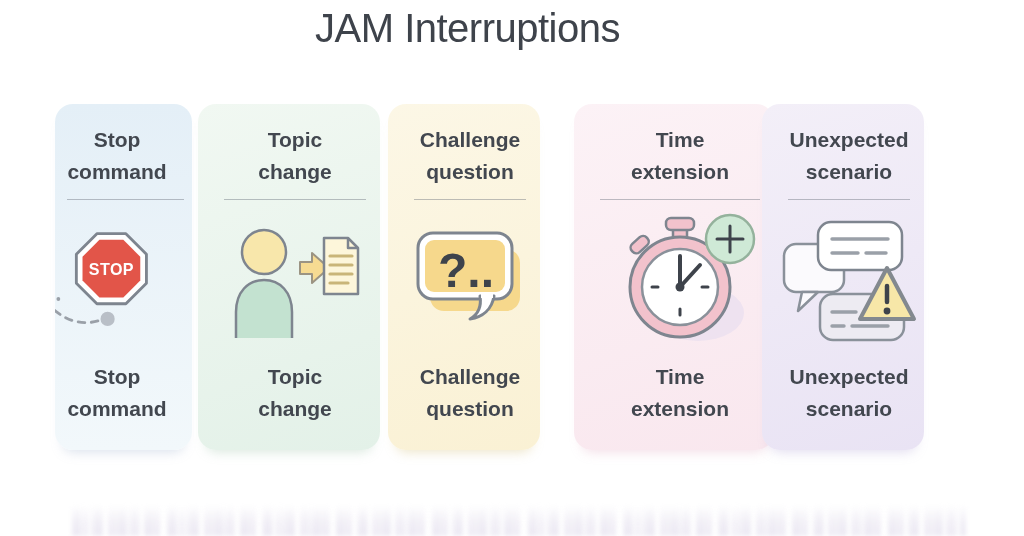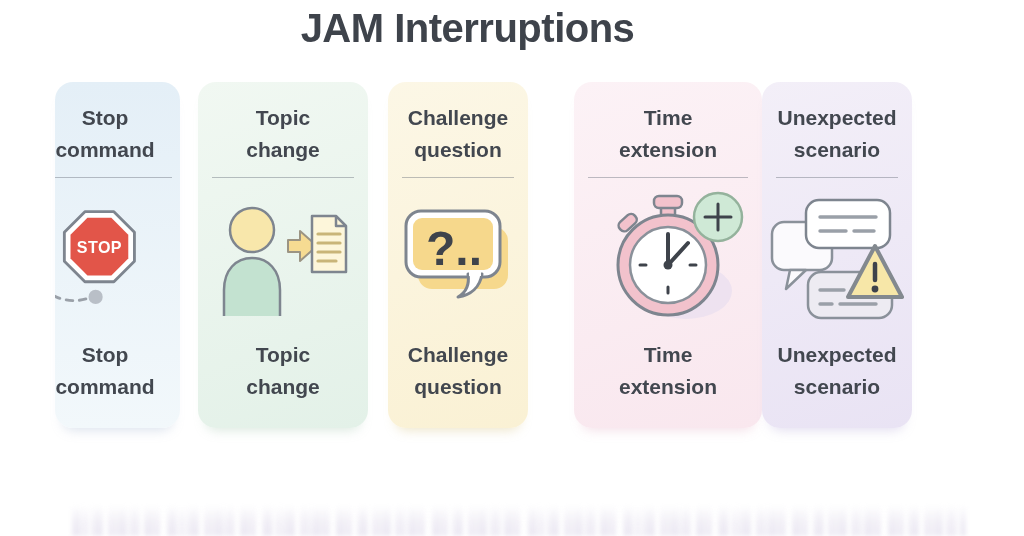--- a/index.html
+++ b/index.html
@@ -2,26 +2,26 @@
 <html style="--title-text: #3e434b; --card-text: #42474f; --card1-bg: #e4eff7; --card1-bg2: #f2f8fb; --card2-bg: #e3f1e8; --card2-bg2: #f1f8f2; --card3-bg: #faf1d4; --card3-bg2: #fcf7e6; --card4-bg: #f9e7ee; --card4-bg2: #fcf2f6; --card5-bg: #e9e3f4; --card5-bg2: #f3eff8; --stop-red: #e25549; --outline-gray: #7e858f; --soft-yellow: #f8e7ab; --mint-green: #c3e2d0; --arrow-yellow: #f6db92; --doc-cream: #fdf6da; --doc-line-tan: #c9b578; --bubble-yellow: #f6d88c; --glyph-dark: #3e434b; --watch-pink: #f2c2cc; --plus-green-bg: #cfe9d6; --warning-yellow: #f7e7a8; --gray-bubble: #edebf2; --line-gray: #9aa0a8; --dot-gray: #b9bfc7; --shadow-lavender: #e3daee;"><head>
 <meta charset="utf-8">
 <style>
   html,body{margin:0;padding:0;background:#fff;}
   .canvas{
     position:relative;width:1024px;height:536px;background:#ffffff;overflow:hidden;
     font-family:"Liberation Sans",sans-serif;
   }
   .main-title{
     position:absolute;top:6px;left:0;width:935px;text-align:center;
-    font-size:40px;font-weight:700;letter-spacing:-0.5px;
+    font-size:40px;font-weight:400;letter-spacing:-0.5px;
     color:var(--title-text,#3e434b);
   }
   .card{
-    position:absolute;top:82px;height:346px;border-radius:18px;overflow:hidden;
-    display:flex;flex-direction:column;
+    position:absolute;top:104px;height:346px;border-radius:18px;overflow:hidden;
+    display:flex;flex-direction:column;padding-left:12px;
   }
   .c1{left:55px;width:125px;background:linear-gradient(180deg,var(--card1-bg,#e4eff7),var(--card1-bg2,#f2f8fb));box-shadow:0 10px 12px -8px rgba(150,170,200,.35);}
   .c2{left:198px;width:170px;background:linear-gradient(160deg,var(--card2-bg2,#f1f8f2),var(--card2-bg,#e3f1e8));box-shadow:0 10px 12px -8px rgba(150,190,160,.35);}
   .c3{left:388px;width:140px;background:linear-gradient(160deg,var(--card3-bg2,#fcf7e6),var(--card3-bg,#faf1d4));box-shadow:0 10px 12px -8px rgba(210,190,120,.4);}
   .c4{left:574px;width:188px;background:linear-gradient(160deg,var(--card4-bg2,#fcf2f6),var(--card4-bg,#f9e7ee));box-shadow:0 10px 12px -8px rgba(220,160,185,.35);}
   .c5{left:762px;width:150px;background:linear-gradient(160deg,var(--card5-bg2,#f3eff8),var(--card5-bg,#e9e3f4));box-shadow:0 10px 12px -8px rgba(170,155,210,.35);}
   .card-title,.card-caption{
     text-align:center;font-size:21px;font-weight:700;line-height:1.5;
     color:var(--card-text,#42474f);
   }

